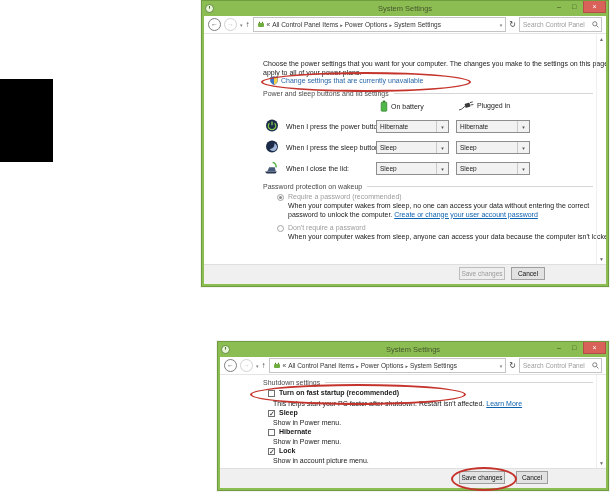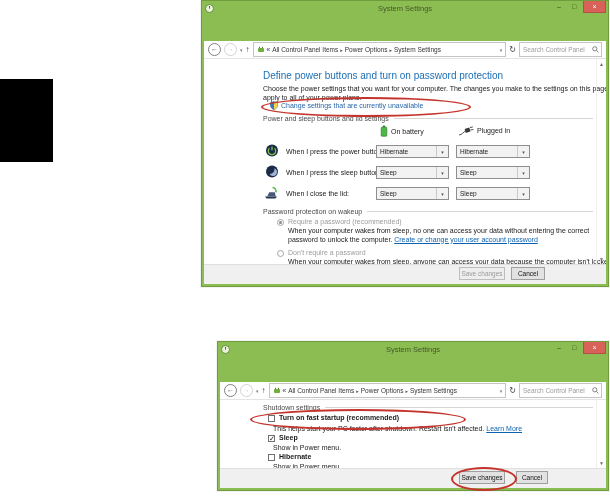--- a/index.html
+++ b/index.html
@@ -6,21 +6,21 @@
   body{
     width:610px;height:497px;position:relative;overflow:hidden;
     background:#ffffff;
     font-family:"Liberation Sans","DejaVu Sans",sans-serif;
     -webkit-font-smoothing:antialiased;
   }
   .black-tab{position:absolute;left:0;top:79px;width:53px;height:83px;background:#000;}
 
   
   .win{position:absolute;background:#8cbd52;border:1px solid #6f9c3d;box-sizing:border-box;
-       display:flex;flex-direction:column;box-shadow:0 0 0 1px rgba(0,0,0,0.05);gap:25px;}
+       display:flex;flex-direction:column;box-shadow:0 0 0 1px rgba(0,0,0,0.05);}
   .win1{left:201px;top:0;width:408px;height:287px;}
   .win2{left:217px;top:341px;width:392px;height:150px;}
 
   .titlebar{height:15px;flex:none;position:relative;display:flex;align-items:center;padding:0 2px 0 3px;}
   .title{position:absolute;left:0;right:0;text-align:center;font-size:7.5px;color:#47572e;}
   .win-icon{width:9px;height:9px;z-index:1;}
   .win-controls{margin-left:auto;display:flex;align-items:flex-start;gap:3px;z-index:1;height:100%;}
   .cap-btn{font-size:7px;line-height:12px;color:#33421d;width:12px;text-align:center;cursor:default;}
   .cap-close{width:23px;height:12px;background:#d8615a;border:1px solid #b54d48;border-top:none;
              color:#fff;font-size:7px;line-height:11px;text-align:center;border-radius:0 0 1px 1px;box-sizing:border-box;}
@@ -124,21 +124,20 @@
       <div class="searchfield">
         <input placeholder="Search Control Panel" style="">
         <svg width="7" height="7" viewBox="0 0 7 7">
           <circle cx="2.8" cy="2.8" r="2.1" fill="none" stroke="#777" stroke-width="0.9"></circle>
           <path d="M4.4 4.4L6.4 6.4" stroke="#777" stroke-width="0.9"></path>
         </svg>
       </div>
     </div>
 
     <div class="content">
-      <div class="page-heading" style="left:59px;top:11px;">Define power buttons and turn on password protection</div>
       <div class="para" style="left:59px;top:26px;width:352px;">Choose the power settings that you want for your computer. The changes you make to the settings on this page apply to all of your power plans.</div>
 
       <div class="shield-link" style="left:66px;top:42px;">
         <svg width="8" height="9" viewBox="0 0 8 9">
           <path d="M4 .5 7.5 1.5v2.8C7.5 6.6 5.9 8 4 8.6 2.1 8 .5 6.6 .5 4.3V1.5z" fill="#3b76c9" stroke="#1e4e91" stroke-width="0.5"></path>
           <path d="M4 .5 7.5 1.5v2.8C7.5 6.6 5.9 8 4 8.6z" fill="#f5d348"></path>
         </svg>
         <span class="txt">Change settings that are currently unavailable</span>
       </div>
       <div class="ellipse" style="left:57px;top:38px;width:206px;height:16px;"></div>

